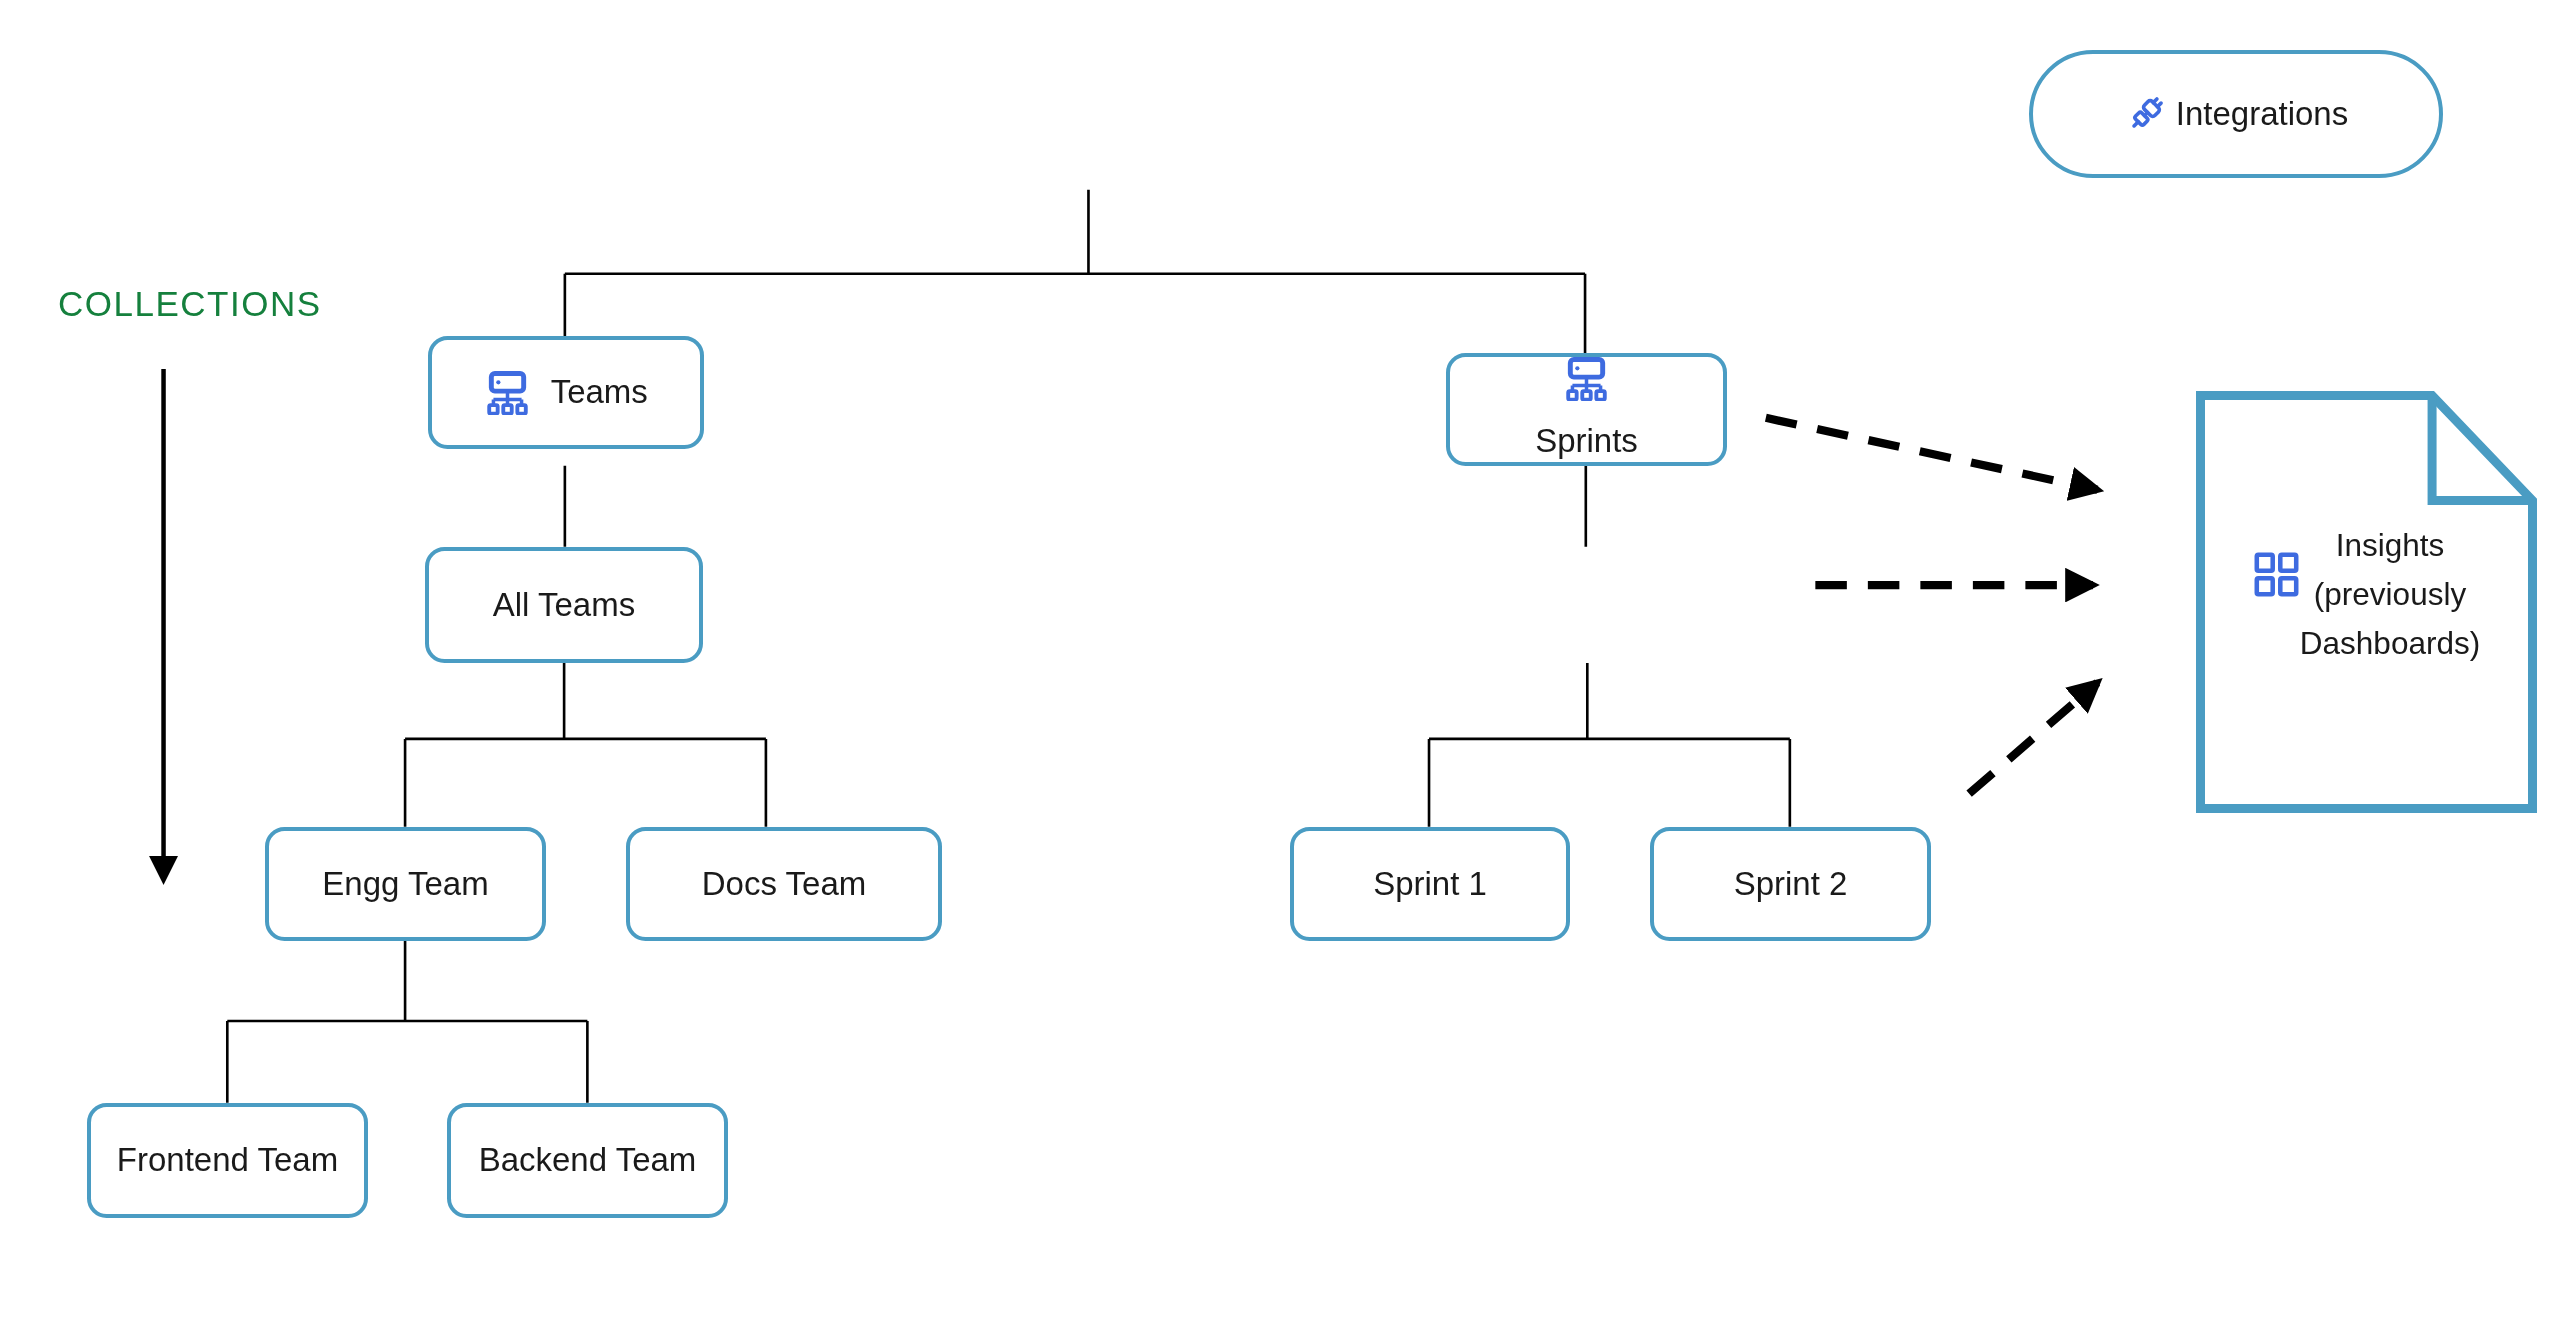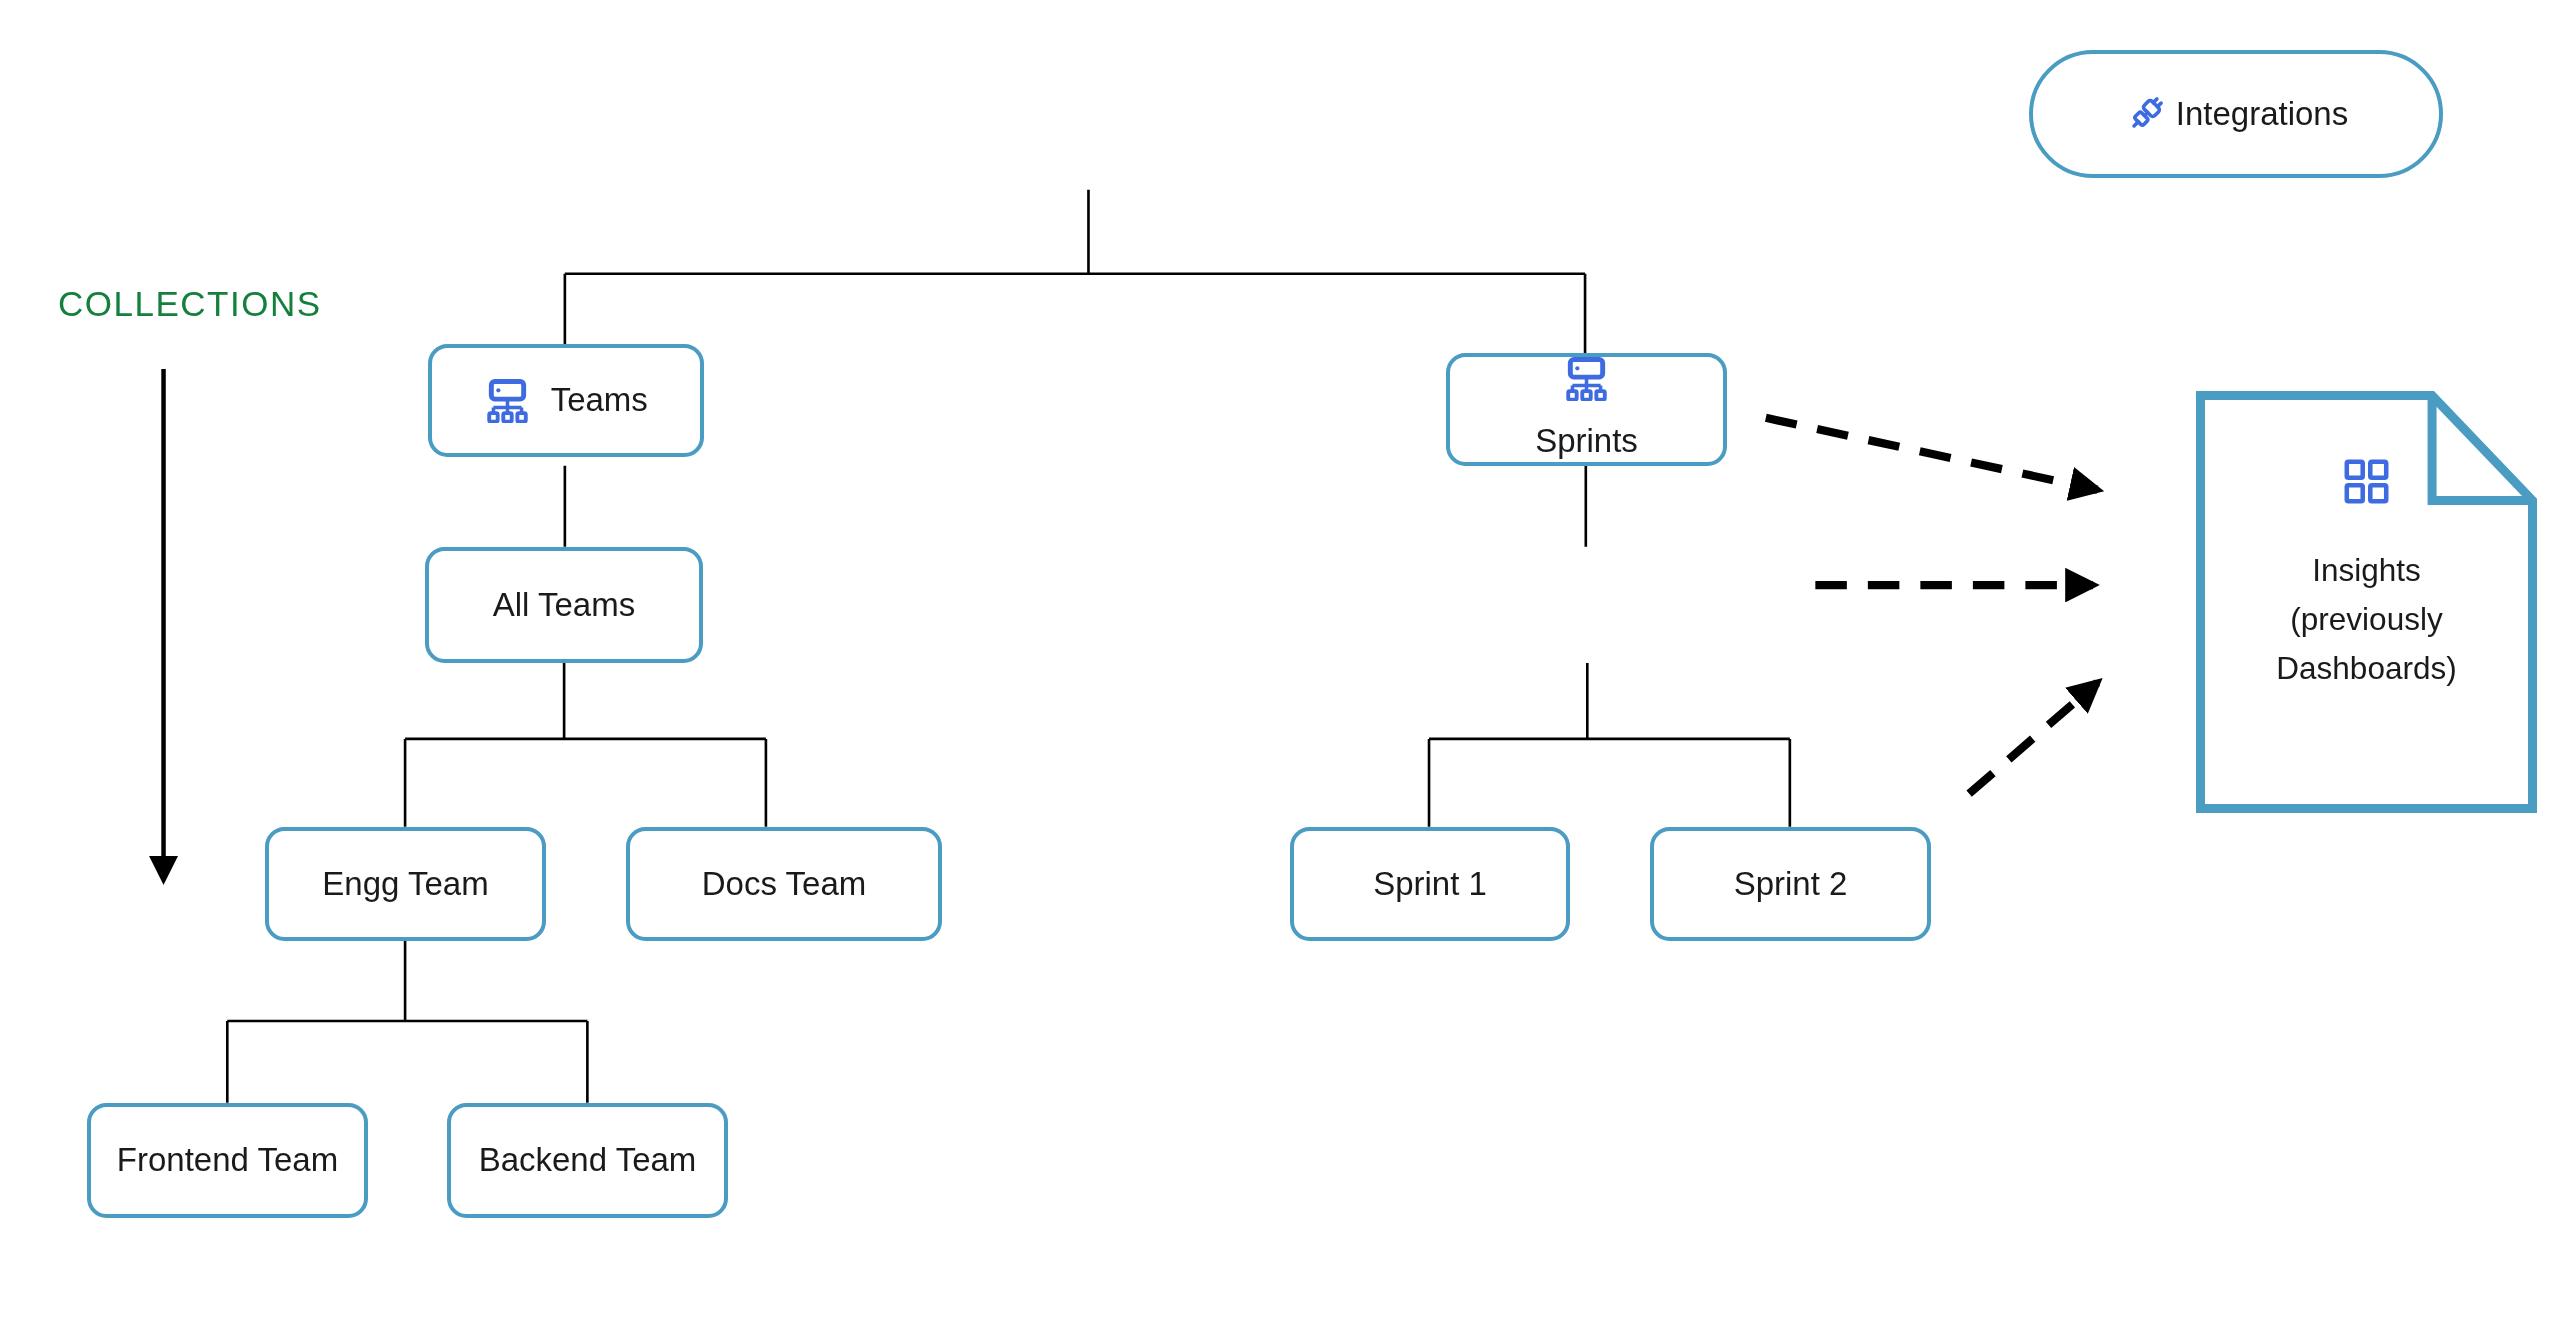--- a/index.html
+++ b/index.html
@@ -13,21 +13,21 @@
     position:absolute; box-sizing:border-box; background:#ffffff;
     border:4.5px solid #4A9CC3; border-radius:19.5px;
     display:flex; align-items:center; justify-content:center; gap:19.5px;
     font-size:33px; color:#1a1a1a; text-align:center; line-height:1.3;
     white-space:nowrap;
   }
   .node .nlabel { white-space:nowrap; }
   .node svg { display:block; }
 
   #node-project      { left:879px; top:41px;  width:419px; height:149px; flex-direction:column; gap:3px; }
-  #node-teams        { left:428px;  top:344px; width:276px; height:113px; }
+  #node-teams        { left:428px;  top:336px; width:276px; height:113px; }
   #node-sprints      { left:1446px; top:353px; width:281px; height:113px;flex-direction:column; }
   #node-all-teams    { left:425px;  top:547px; width:278px; height:116px; }
   #node-all-sprints  { left:1448px; top:547px; width:279px; height:116px; }
   #node-engg-team    { left:265px;  top:827px; width:281px; height:114px;text-align:right; }
   #node-docs-team    { left:626px;  top:827px; width:316px; height:114px; }
   #node-sprint-1     { left:1290px; top:827px; width:280px; height:114px; }
   #node-sprint-2     { left:1650px; top:827px; width:281px; height:114px; }
   #node-frontend-team{ left:87px;  top:1103px; width:281px; height:115px; }
   #node-backend-team { left:447px;  top:1103px; width:281px; height:115px; }
 
@@ -37,21 +37,21 @@
 
   #collections-label {
     position:absolute; left:58px; top:284px; font-size:35px; letter-spacing:1.5px;
     color:#15803d; font-weight:400;
   }
 
   #insights-doc { position:absolute; left:2196px; top:391px; width:341px; height:422px; }
   #insights-doc .doc-shape { position:absolute; left:0; top:0; }
   #insights-doc .doc-content {
     position:absolute; left:0; top:0; width:341px; height:422px;
-    display:flex; flex-direction:column; align-items:center; justify-content:center;
+    display:flex; flex-direction:row; align-items:center; justify-content:center;
     padding-bottom:53px; box-sizing:border-box;
   }
   #insights-doc .doc-text {
     margin-top:38px; font-size:31.5px; line-height:1.55; color:#1a1a1a; text-align:center;
   }
 </style>
 </head>
 <body>
 
 <div id="canvas">

